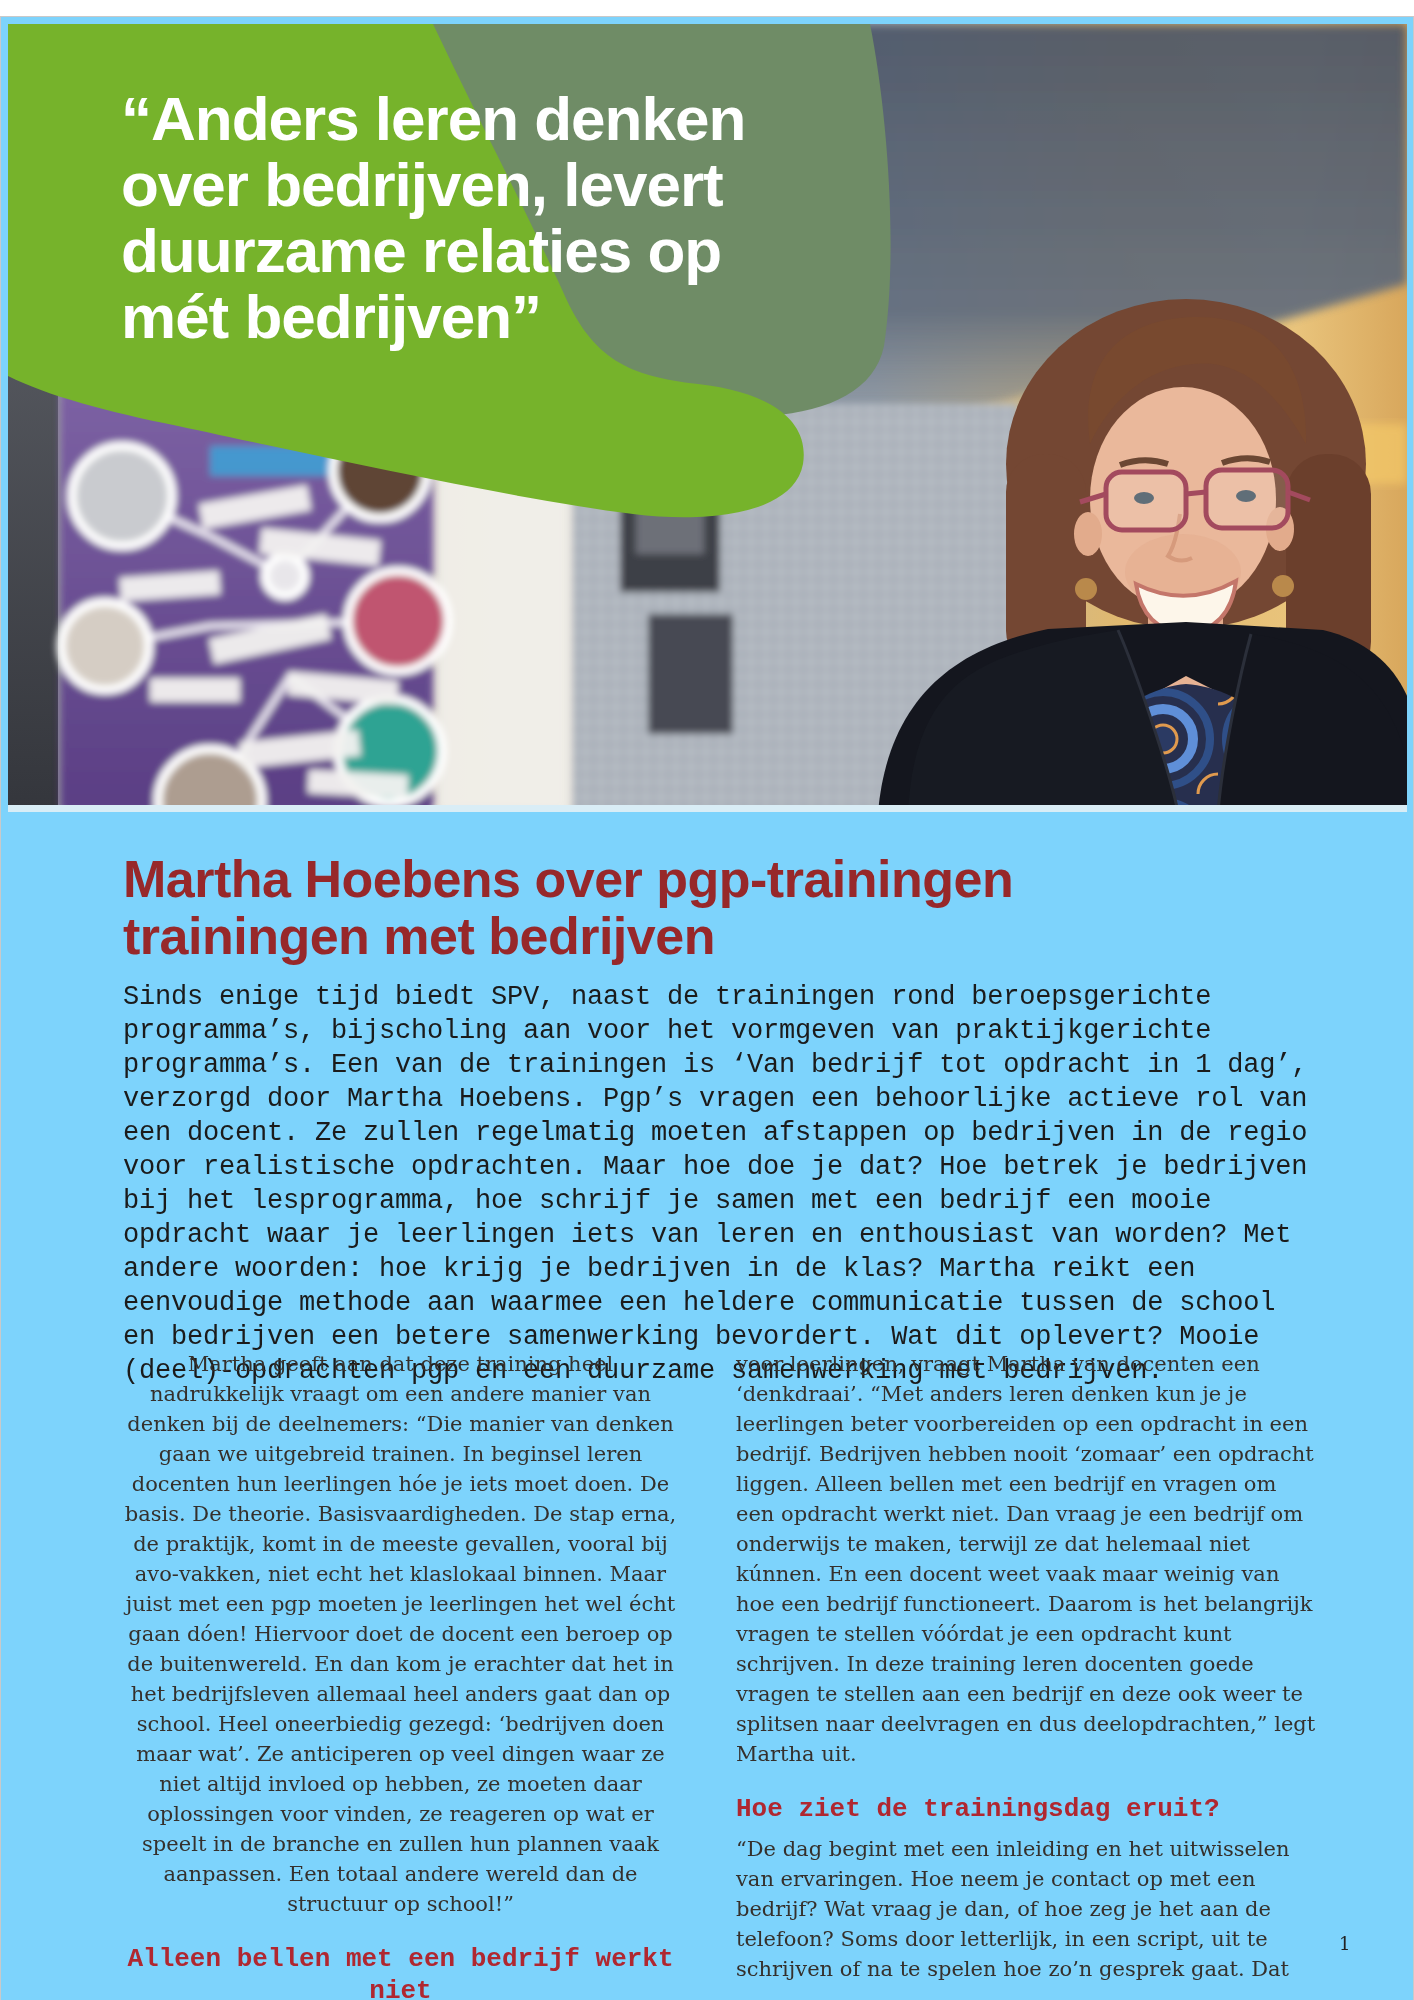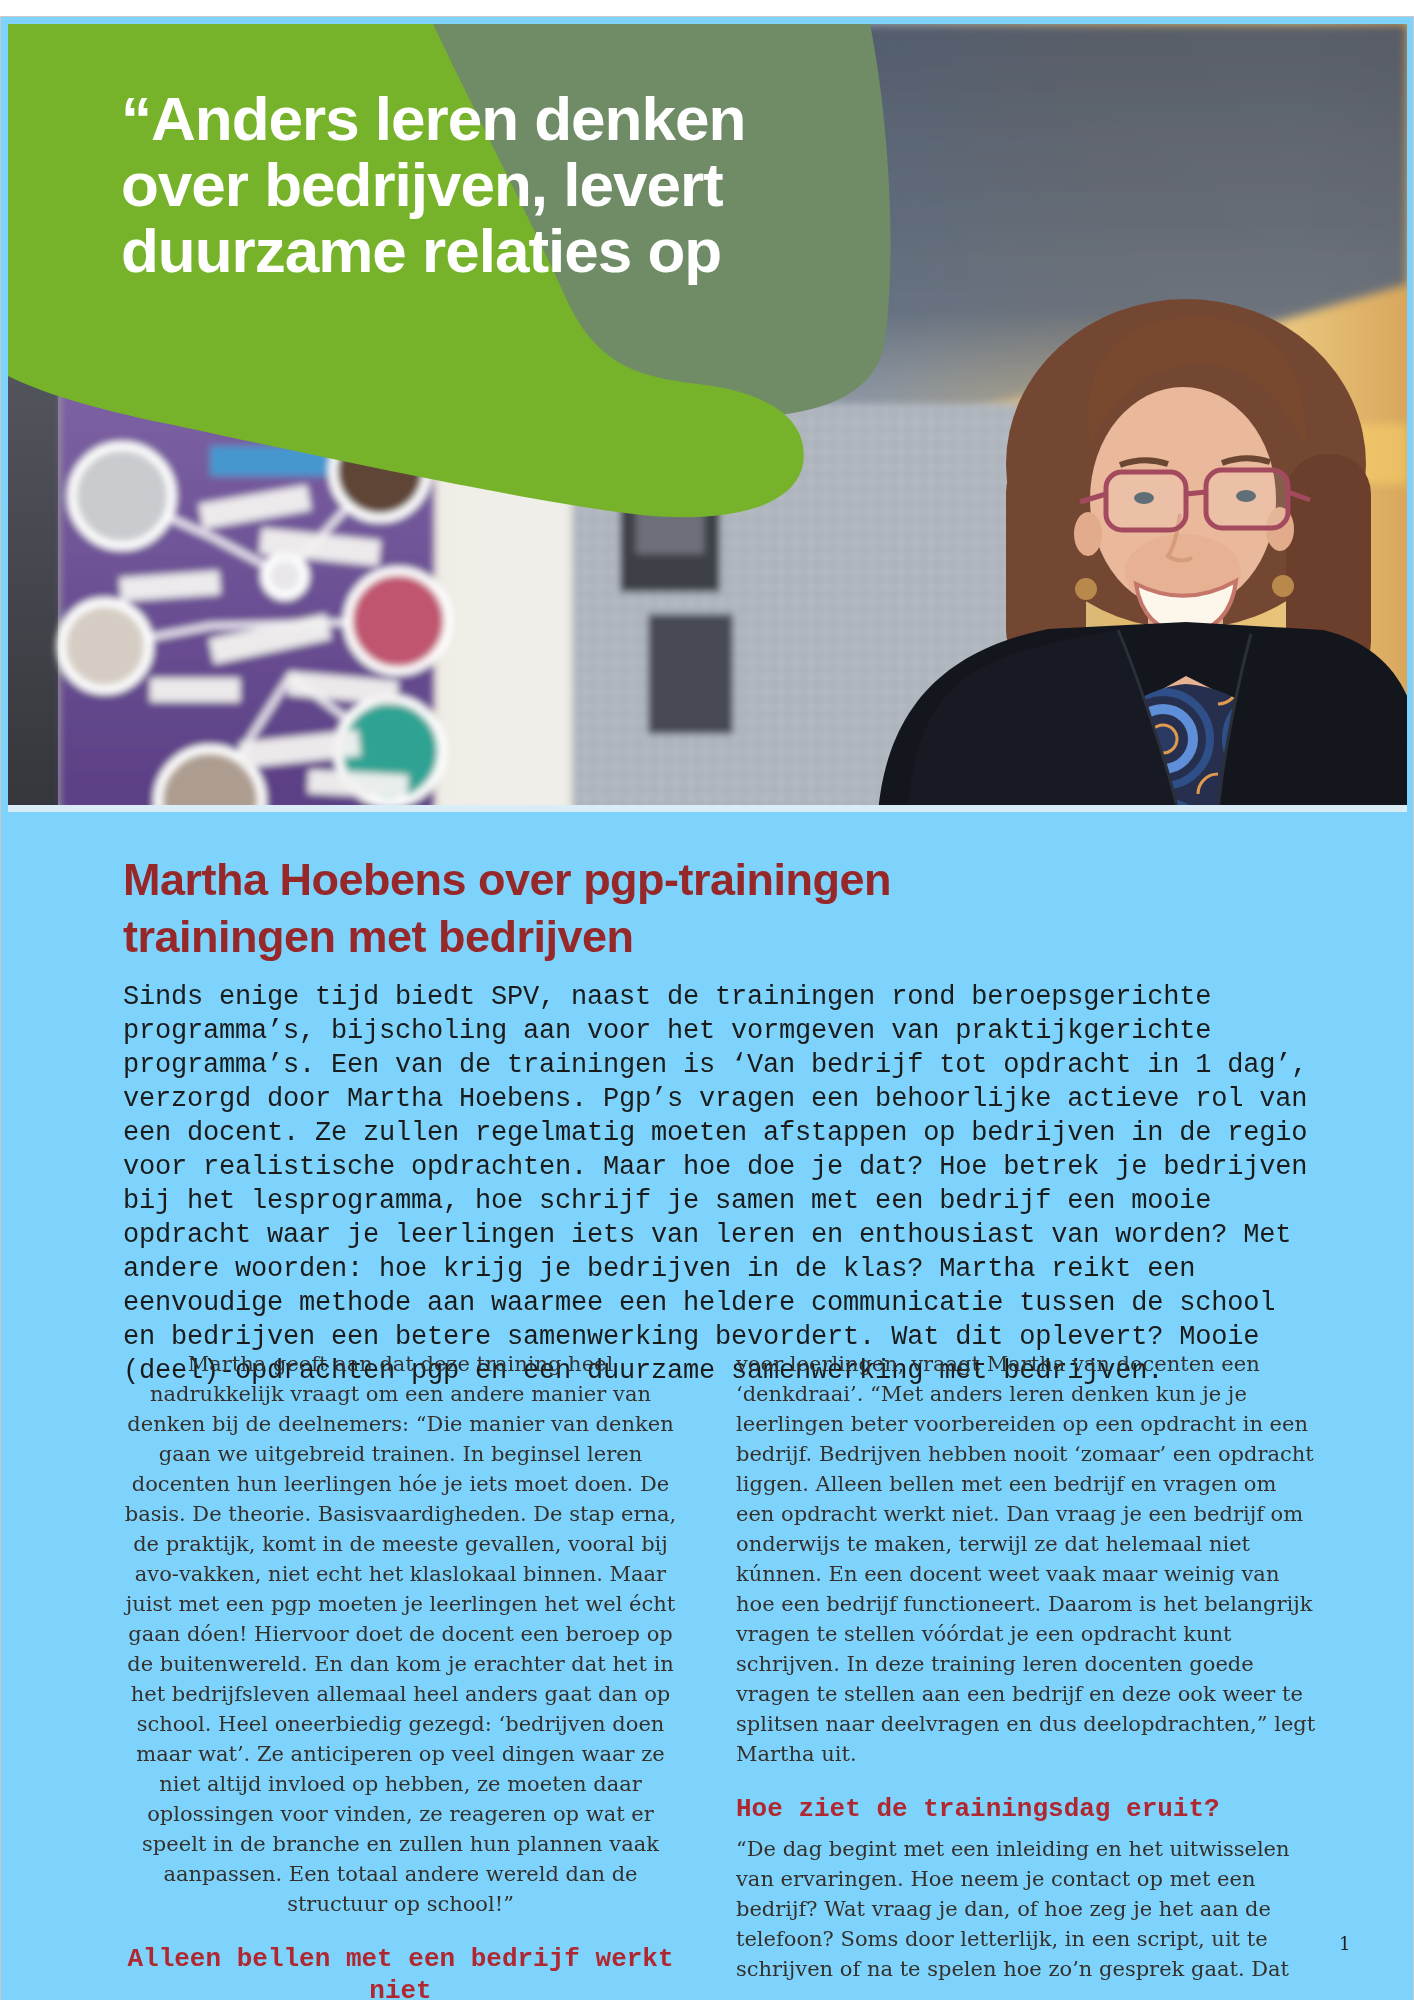--- a/index.html
+++ b/index.html
@@ -6,21 +6,21 @@
   .page{position:relative;width:1414px;height:2000px;background:#7dd3fc;
         border:1px solid #c9c9c9;box-sizing:border-box;overflow:hidden;
         font-family:"Liberation Sans",sans-serif;margin-top:16px;}
   .hero{position:absolute;left:7px;top:7px;width:1399px;height:788px;overflow:hidden;background:#d8d5cf;}
   .hero svg{display:block;}
   .quote{position:absolute;left:113px;top:62px;color:#ffffff;
          font-family:"Liberation Sans",sans-serif;font-weight:bold;
          font-size:62px;line-height:66px;letter-spacing:-1px;}
   .quote div{white-space:nowrap;}
   .title{position:absolute;left:122px;top:834px;color:#97282a;
-         font-weight:bold;font-size:45px;line-height:57px;letter-spacing:-0.5px;}
+         font-weight:bold;font-size:52px;line-height:57px;letter-spacing:-0.5px;}
   .intro{position:absolute;left:122px;top:963px;width:1190px;color:#1b1b1b;
          font-size:27px;line-height:34px;letter-spacing:-0.2px;font-family:Liberation Mono, monospace;}
   .col{position:absolute;top:1332px;font-family:"DejaVu Serif",serif;
        font-size:21px;line-height:30px;color:#35302c;}
   .col-left{left:122px;width:555px;text-align:center;}
   .col-right{left:735px;width:580px;}
   .col p{margin:0;}
   .subhead{font-family:Liberation Mono, monospace;font-weight:bold;
            font-size:26px;line-height:32px;color:#b02730;margin:24px 0 9px 0;}
   .pagenum{position:absolute;left:1338px;top:1916px;font-family:"DejaVu Serif",serif;
@@ -172,20 +172,21 @@
                C600 384 520 340 480 240 C455 175 438 80 420 0 Z" fill="#6f8c66"></path>
       <path d="M0 0 L425 0 C470 95 520 190 556 270 C585 335 620 352 690 360
                C760 368 802 395 795 440 C786 488 706 500 625 490
                C500 474 300 430 170 402 C100 388 40 372 0 352 Z" fill="#76b32b"></path>
     </svg>
 
     <div class="quote">
       <div>“Anders leren denken</div>
       <div>over bedrijven, levert</div>
       <div>duurzame relaties op</div>
+      <div>mét bedrijven”</div>
     </div>
   </div>
 
   <div class="title">
     <div>Martha Hoebens over pgp-trainingen</div>
     <div>trainingen met bedrijven</div>
   </div>
 
   <div class="intro">Sinds enige tijd biedt SPV, naast de trainingen rond beroepsgerichte programma’s, bijscholing aan voor het vormgeven van praktijkgerichte programma’s. Een van de trainingen is ‘Van bedrijf tot opdracht in 1 dag’, verzorgd door Martha Hoebens. Pgp’s vragen een behoorlijke actieve rol van een docent. Ze zullen regelmatig moeten afstappen op bedrijven in de regio voor realistische opdrachten. Maar hoe doe je dat? Hoe betrek je bedrijven bij het lesprogramma, hoe schrijf je samen met een bedrijf een mooie opdracht waar je leerlingen iets van leren en enthousiast van worden? Met andere woorden: hoe krijg je bedrijven in de klas? Martha reikt een eenvoudige methode aan waarmee een heldere communicatie tussen de school en bedrijven een betere samenwerking bevordert. Wat dit oplevert? Mooie (deel)-opdrachten pgp en een duurzame samenwerking met bedrijven.</div>
 

